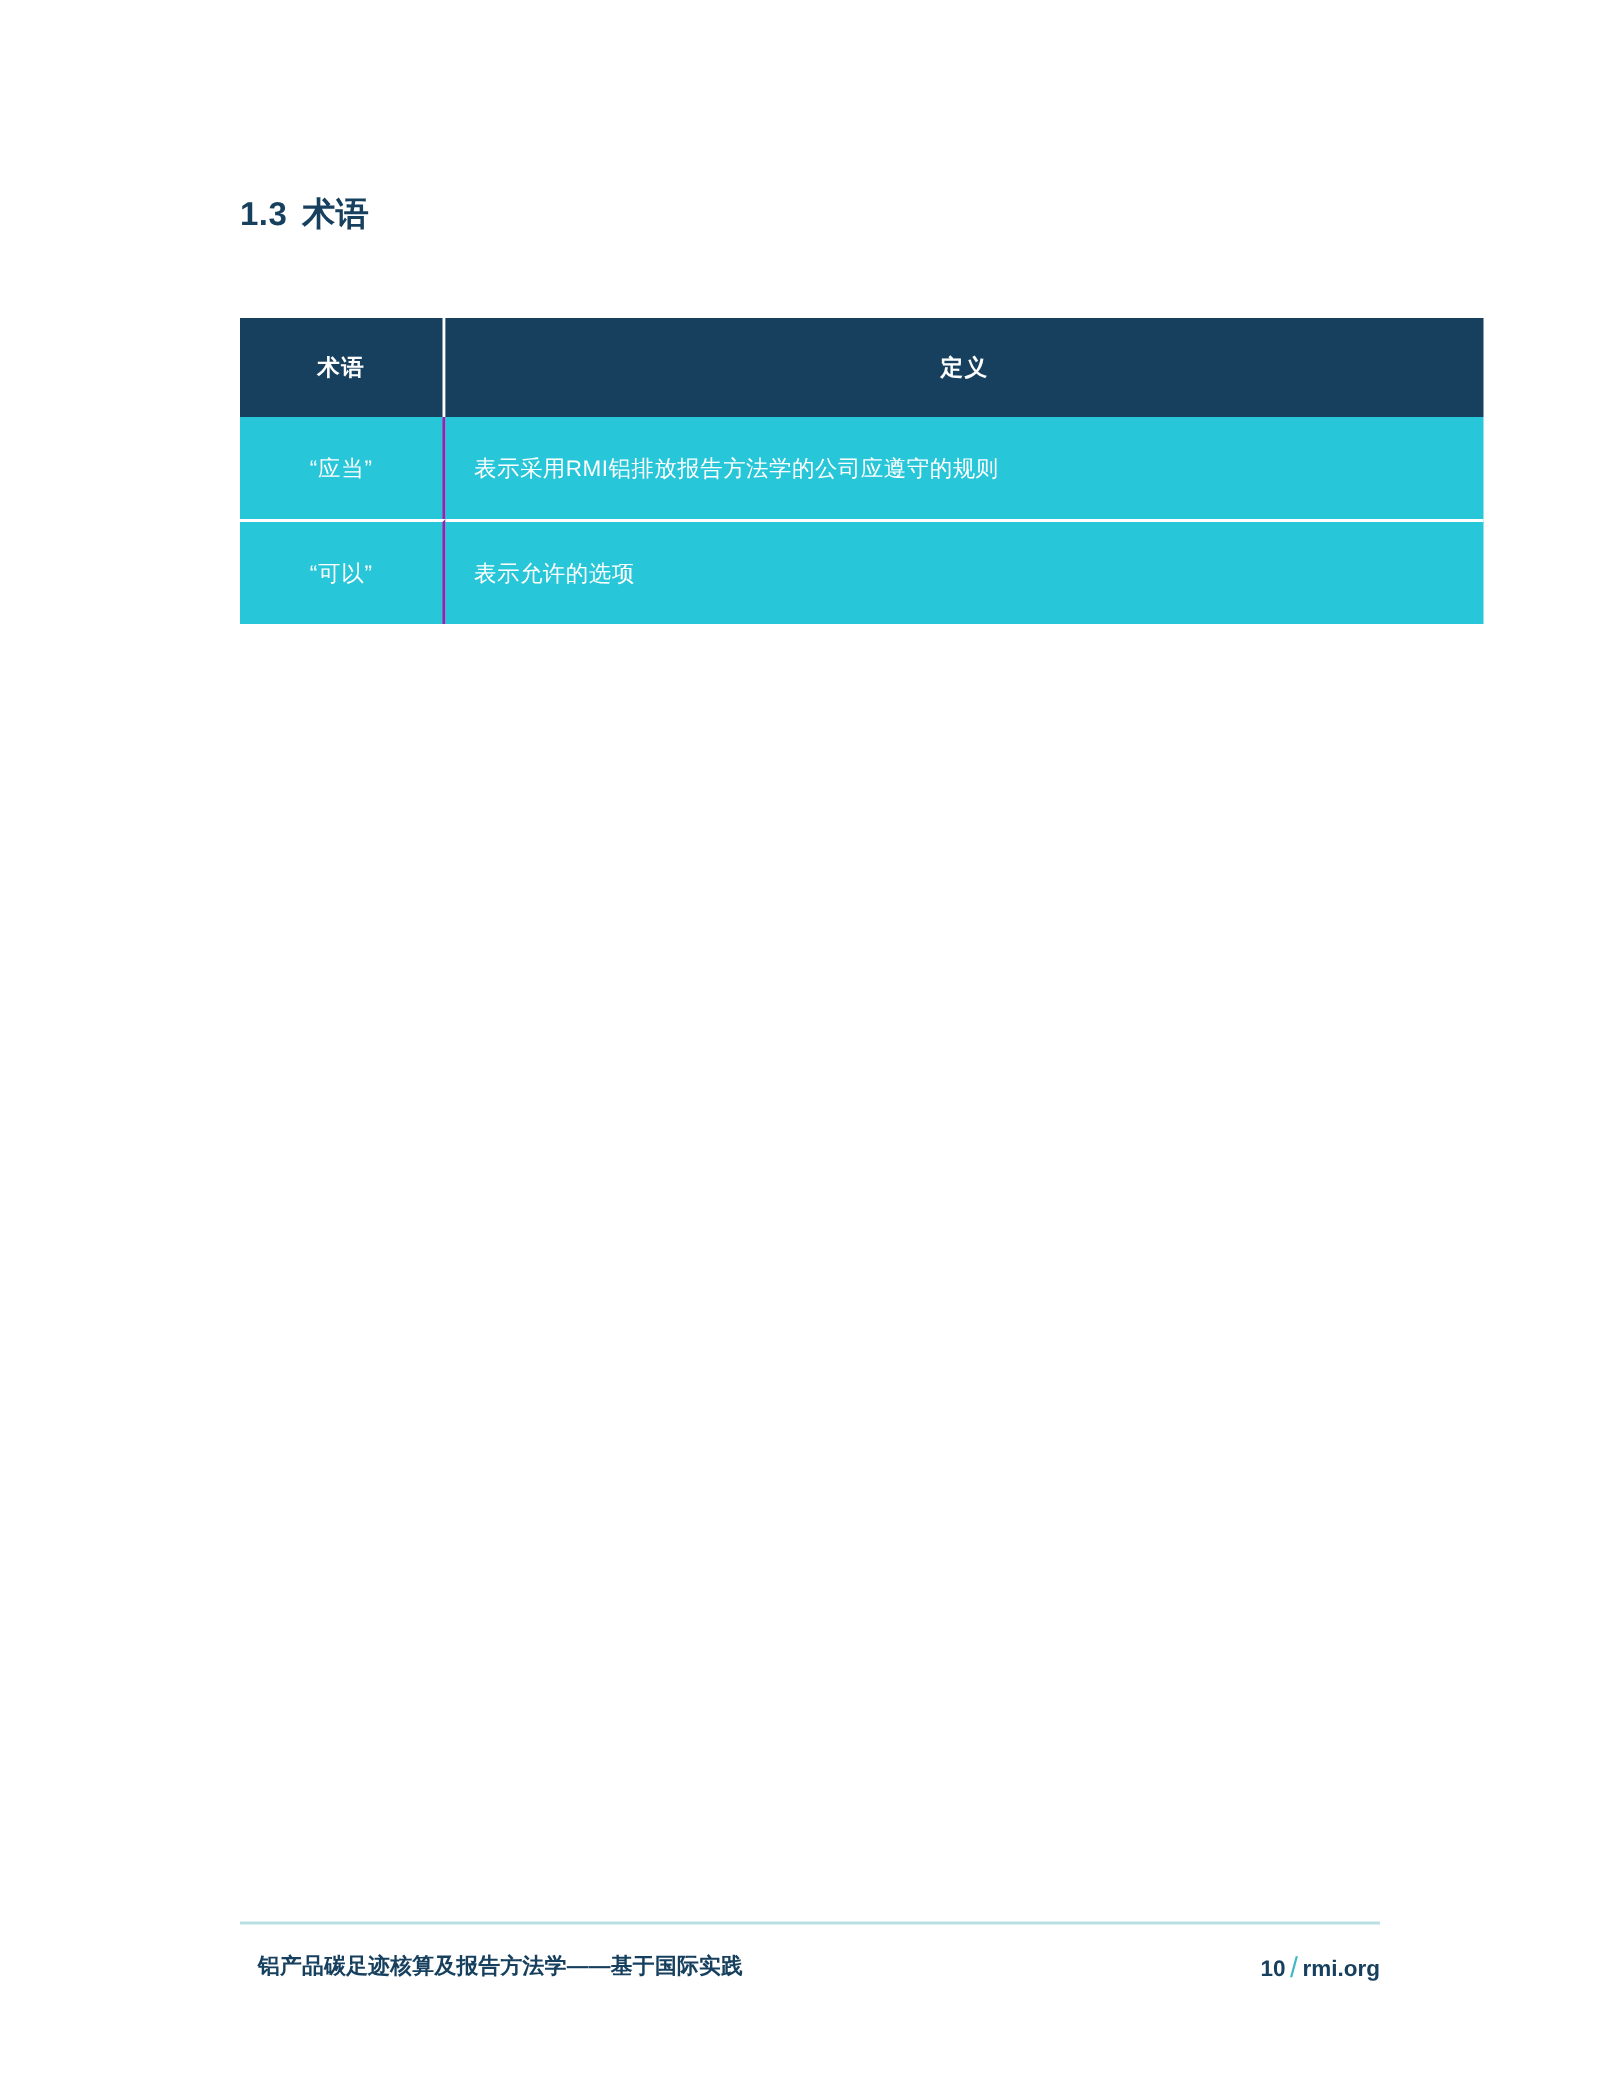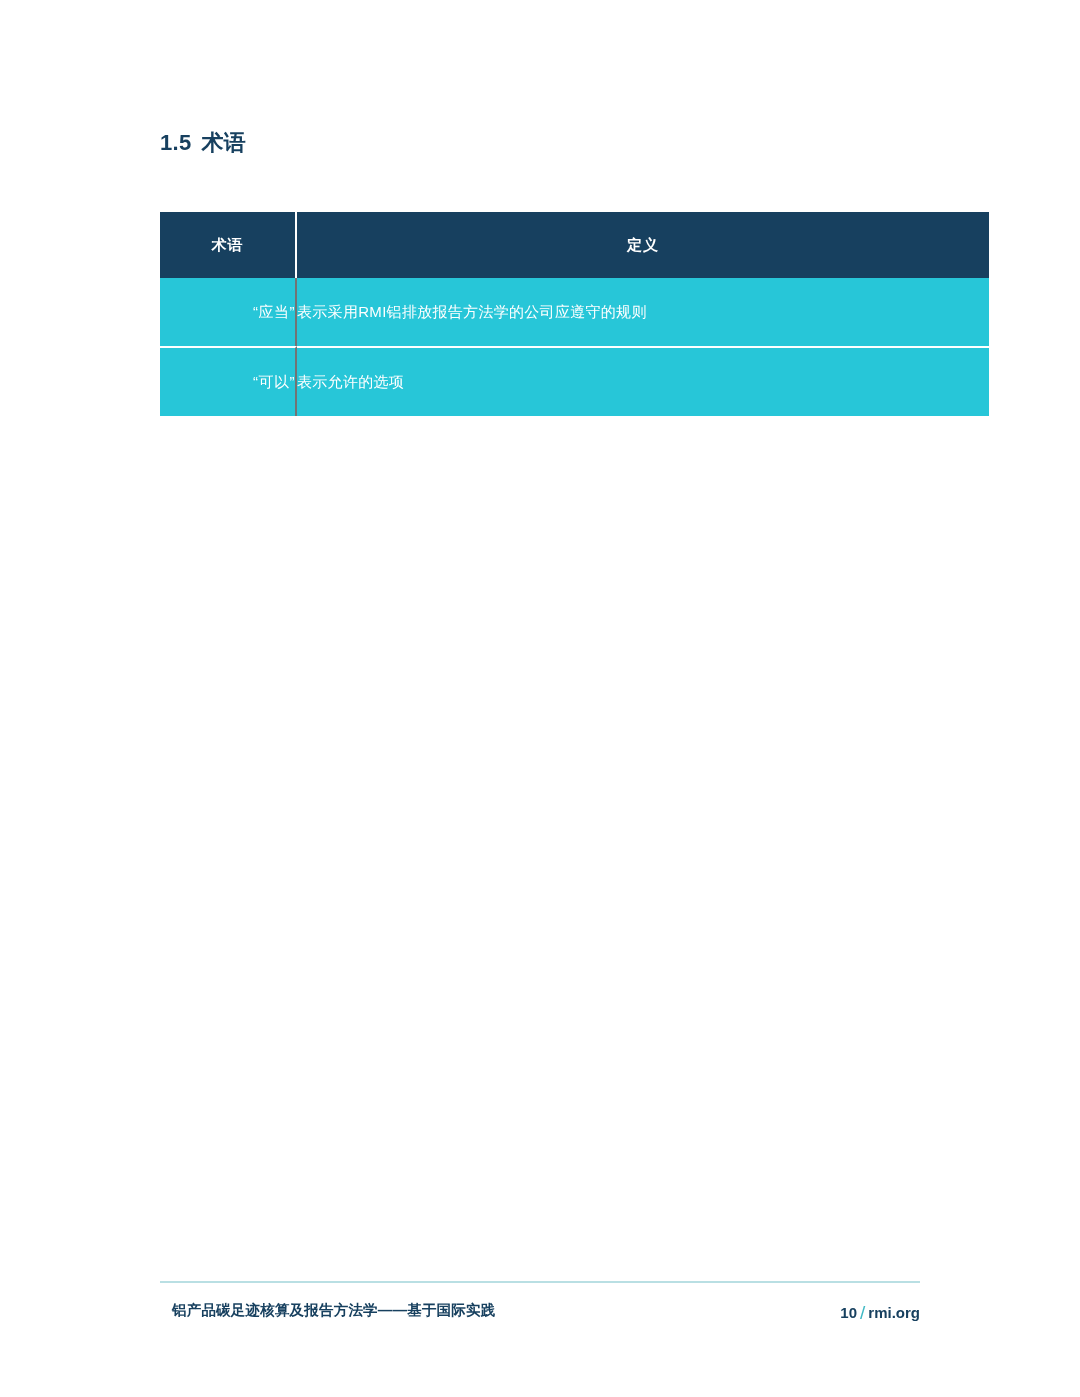--- a/index.html
+++ b/index.html
@@ -88,27 +88,28 @@
   }
 
   .body-row td {
     background: #27c6d8;
     height: 68px;
     color: #ffffff;
     font-size: 15px;
     vertical-align: middle;
   }
   .body-row td.cell-term {
-    text-align: right;
-    border-right: 2px solid #737373;
+    text-align: center;
+    border-right: 2px solid #a21caf;
     letter-spacing: 0.5px;
     margin-top: 48px;
   }
   .body-row td.cell-def {
     text-align: left;
+    padding-left: 19px;
     letter-spacing: 0.3px;
   }
   .body-row.sep td {
     border-top: 2px solid #ffffff;
   }
 
   
   .footer-rule {
     position: absolute;
     left: 160px;
@@ -151,21 +152,21 @@
     position: relative;
     top: 1px;
   }
 </style>
 </head>
 <body>
 
 <div class="page">
 
   <h2 class="section-heading">
-    <span class="num">1.5</span><span>术语</span>
+    <span class="num">1.3</span><span>术语</span>
   </h2>
 
 
   <table class="terms-table">
     <colgroup>
       <col class="col-term">
       <col class="col-def">
     </colgroup>
     <thead>
       <tr class="thead-row">

